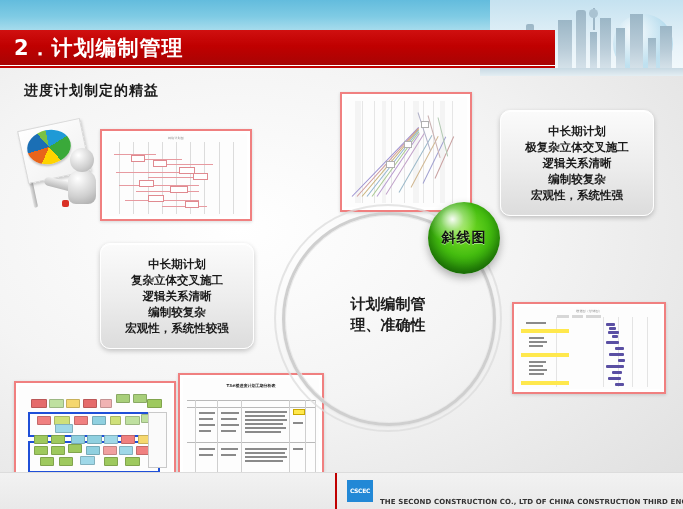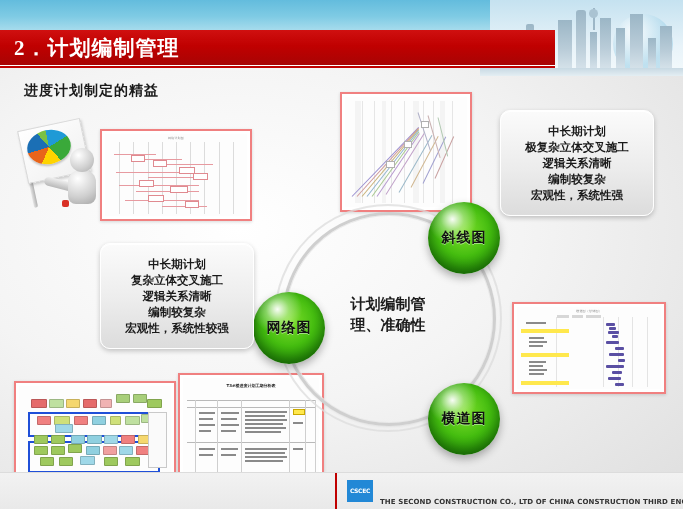--- a/index.html
+++ b/index.html
@@ -17,21 +17,20 @@
 
   
   .top-blue{
     position:absolute;left:0;top:0;width:490px;height:30px;
     background:linear-gradient(180deg,#63bcdd 0%,#7fcbe4 55%,#a6dbec 100%);
   }
   .title-bar{
     position:absolute;left:0;top:30px;width:555px;height:35px;
     background:linear-gradient(180deg,#d01010 0%,#c00000 45%,#a80404 100%);
     box-shadow:0 1px 0 #ffffff;
-    font-family:Liberation Serif, serif;
   }
   .title-bar .title-text{
     position:absolute;left:14px;top:2px;
     color:#ffffff;font-size:21px;font-weight:bold;letter-spacing:1px;
     line-height:32px;white-space:nowrap;
   }
   .title-underline{
     position:absolute;left:0;top:66px;width:555px;height:2px;background:#c00000;
   }
   .subtitle{
@@ -456,26 +455,20 @@
       <div class="tdot" style="left:110px;top:70px;width:10px"></div>
     </div>
   </div>
 
   <div class="ring2"></div>
   <div class="ring"></div>
 
   <div class="sphere sph-diag">
     <span class="slabel">斜线图</span>
   </div>
-  <div class="sphere sph-net">
-    <span class="slabel">网络图</span>
-  </div>
-  <div class="sphere sph-gantt">
-    <span class="slabel">横道图</span>
-  </div>
 
   <div class="center-text">计划编制管理、准确性</div>
 
   <div class="callout callout-left">
     <div class="clines">中长期计划
 复杂立体交叉施工
 逻辑关系清晰
 编制较复杂
 宏观性，系统性较强</div>
   </div>

